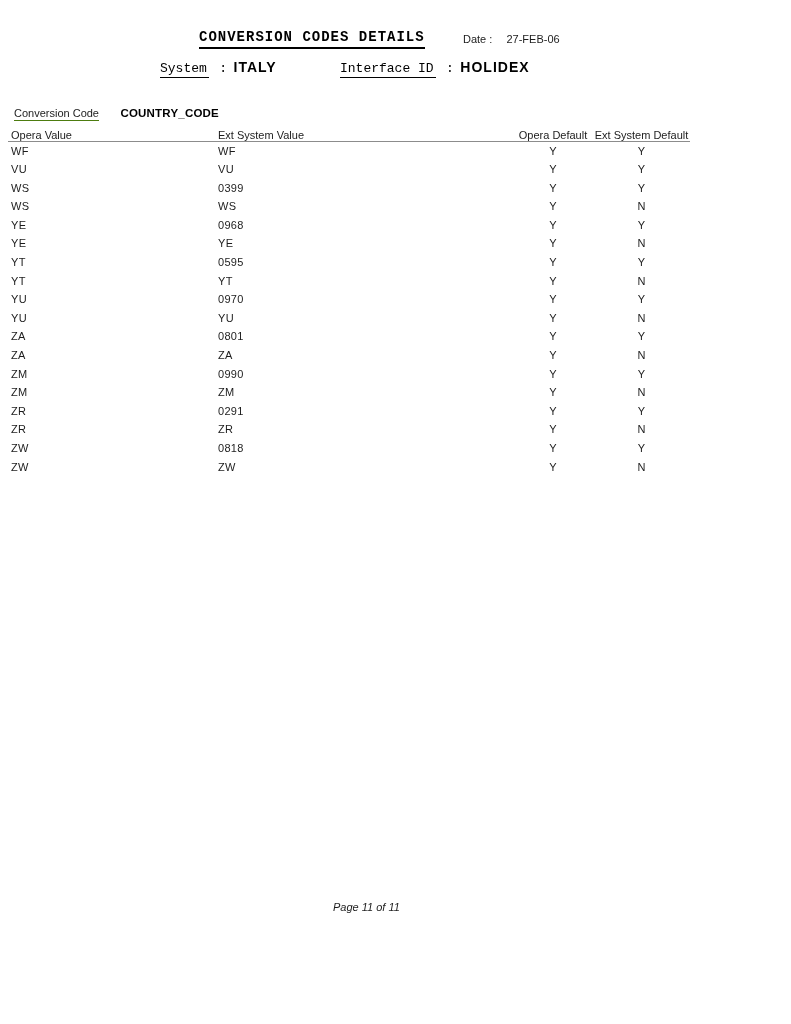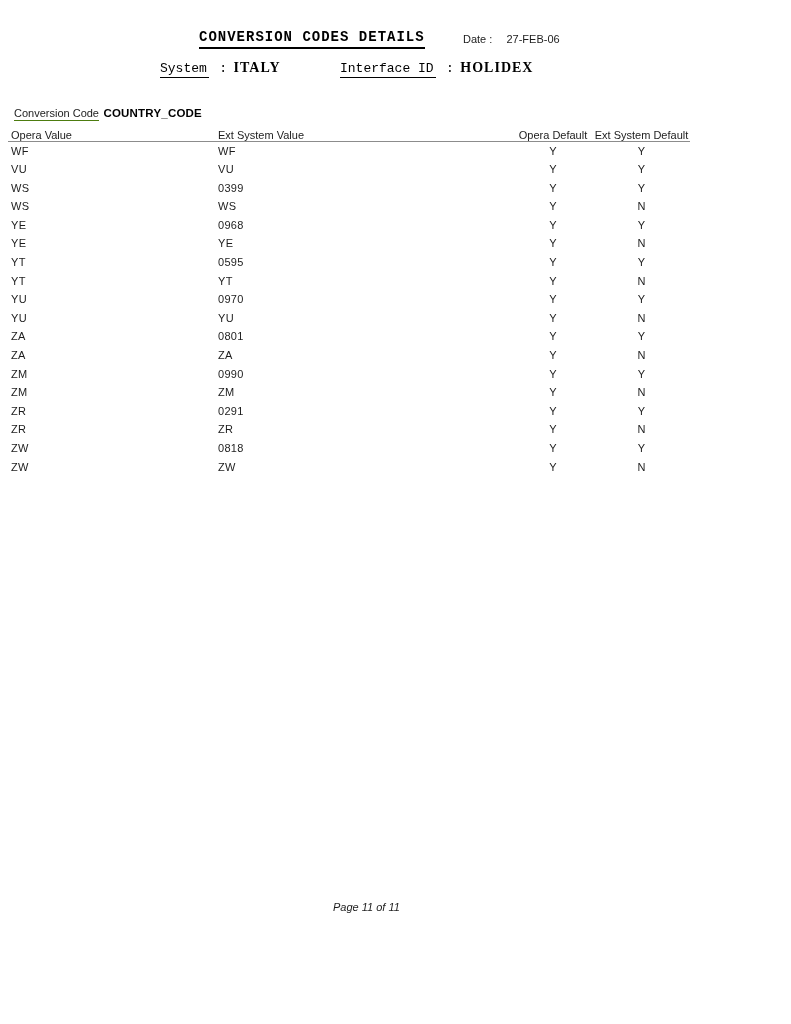--- a/index.html
+++ b/index.html
@@ -46,39 +46,40 @@
     padding-bottom: 1px;
     padding-right: 2px;
   }
   .field-sep {
     font-family: "Liberation Mono", "DejaVu Sans Mono", monospace;
     font-size: 13px;
     color: #000;
     margin: 0 2px 0 6px;
   }
   .field-value {
-    font-family: Liberation Serif, serif;
+    font-family: Liberation Sans, sans-serif;
     font-weight: bold;
     font-size: 14px;
     letter-spacing: 1px;
     color: #000;
   }
 
   
   .conv-line { position: absolute; left: 14px; top: 103px; white-space: nowrap; }
   .conv-label {
     font-size: 11px;
     color: #1c1c1c;
     border-bottom: 1px solid #4d7c0f;
     padding-bottom: 1px;
   }
   .conv-value {
     font-size: 11.5px;
     font-weight: bold;
     color: #000;
+    margin-left: 17px;
     letter-spacing: 0.2px;
   }
 
   
   .codes-table {
     position: absolute;
     left: 8px; top: 126px;
     width: 682px;
     border-collapse: collapse;
     table-layout: fixed;

